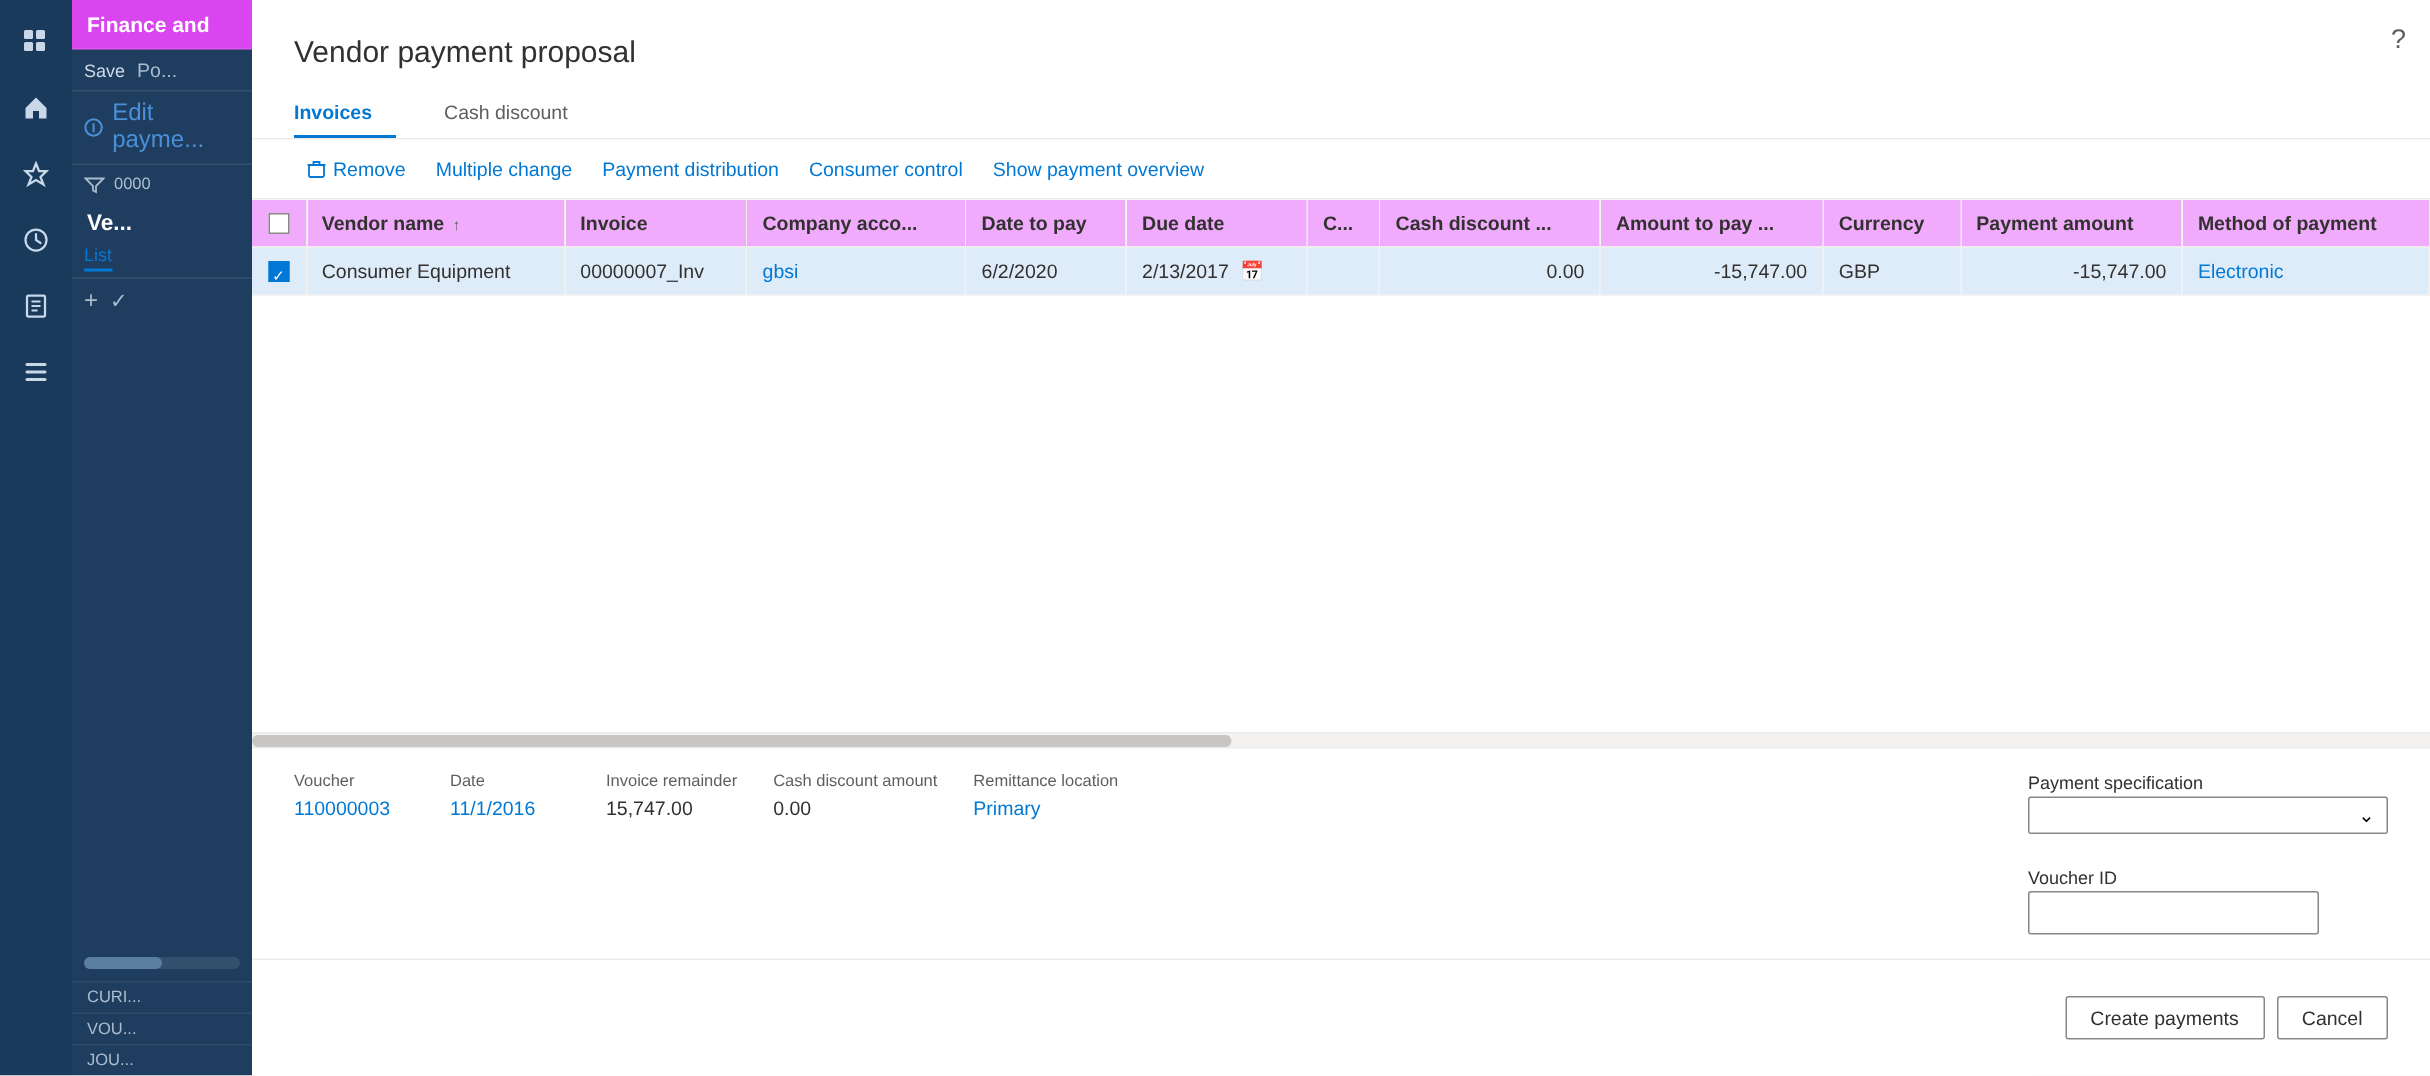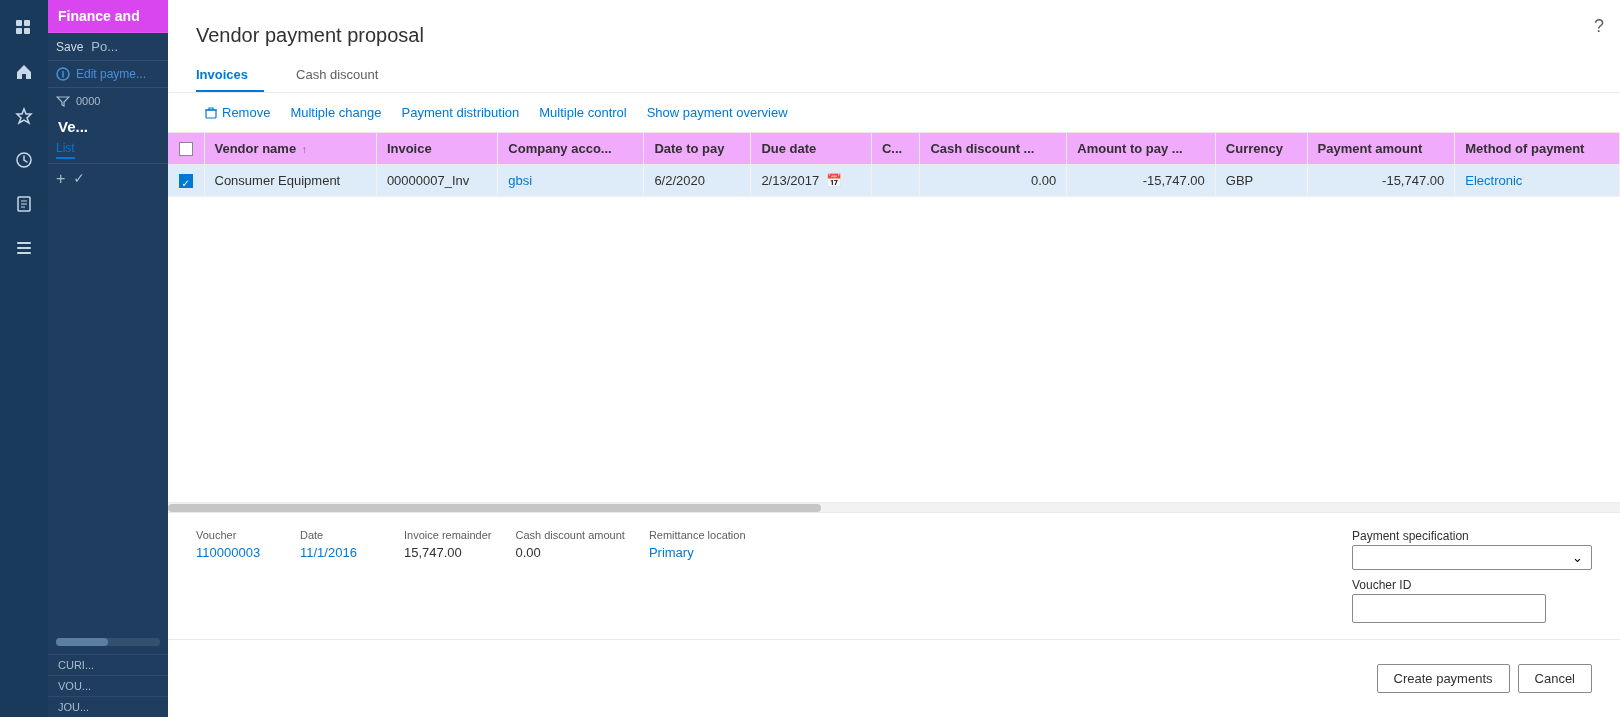--- a/index.html
+++ b/index.html
@@ -203,21 +203,21 @@
       min-width: 80px;
     }
     .detail-value.plain {
       color: #323130;
     }
 
     .payment-spec-section {
       margin-left: auto;
       display: flex;
       flex-direction: column;
-      gap: 8px;
+      gap: 22px;
       min-width: 240px;
     }
     .payment-spec-label {
       font-size: 12px;
       color: #323130;
       margin-bottom: 2px;
     }
     .payment-spec-select {
       display: flex;
       align-items: center;
@@ -338,21 +338,21 @@
   </div>
   <div class="panel-toolbar">
     <button>Save</button>
     <span style="color:#aabcce;">Po...</span>
   </div>
   <div style="padding: 6px 8px; display:flex; align-items:center; gap:6px; border-bottom: 1px solid rgba(255,255,255,0.1);">
     <svg width="14" height="14" viewBox="0 0 14 14" fill="none">
       <circle cx="7" cy="7" r="6" stroke="#4a90d9" stroke-width="1.5"></circle>
       <path d="M7 6V10M7 4.5V5.5" stroke="#4a90d9" stroke-width="1.5" stroke-linecap="round"></path>
     </svg>
-    <span style="color:#4a90d9; font-size:12px;">Edit payme...</span>
+    <span style="color:#4a90d9; font-size:16px;">Edit payme...</span>
   </div>
   <div style="padding: 6px 8px; display:flex; align-items:center;">
     <svg width="14" height="14" viewBox="0 0 14 14" fill="none">
       <path d="M1 3H13L8 8V12L6 11V8L1 3Z" stroke="#aabcce" stroke-width="1.2" fill="none"></path>
     </svg>
     <span style="margin-left:6px; color:#aabcce; font-size:11px;">0000</span>
   </div>
   <div style="padding: 4px 28px 2px 10px;">
     <span style="color:#fff; font-size:15px; font-weight:700;">Ve...</span>
   </div>
@@ -397,21 +397,21 @@
         </svg>
         <span>Remove</span>
       </button>
       <button class="action-btn">
         <span>Multiple change</span>
       </button>
       <button class="action-btn">
         <span>Payment distribution</span>
       </button>
       <button class="action-btn">
-        <span>Multiple control</span>
+        <span>Consumer control</span>
       </button>
       <button class="action-btn">
         <span>Show payment overview</span>
       </button>
     </div>
 
     <div class="table-container">
       <table>
         <thead>
           <tr>

